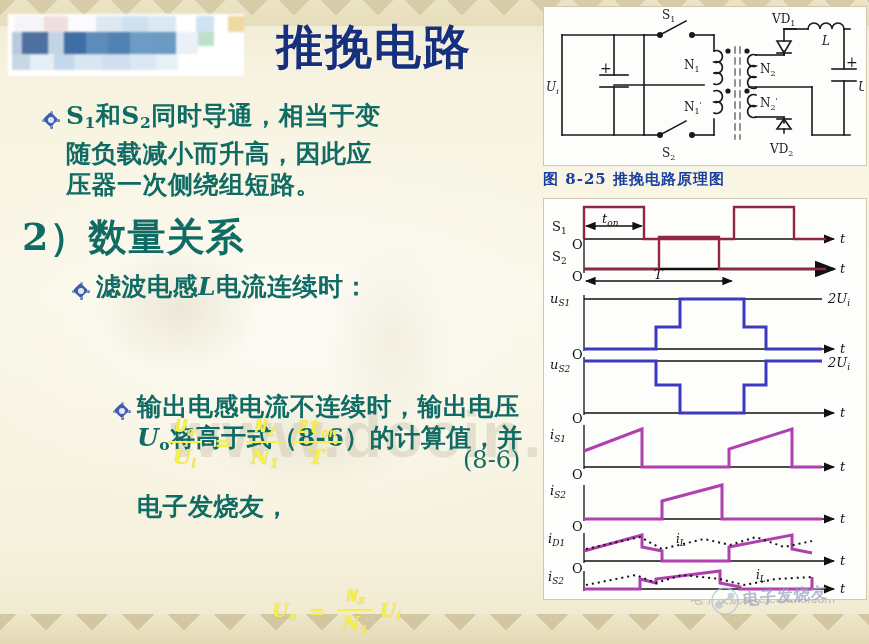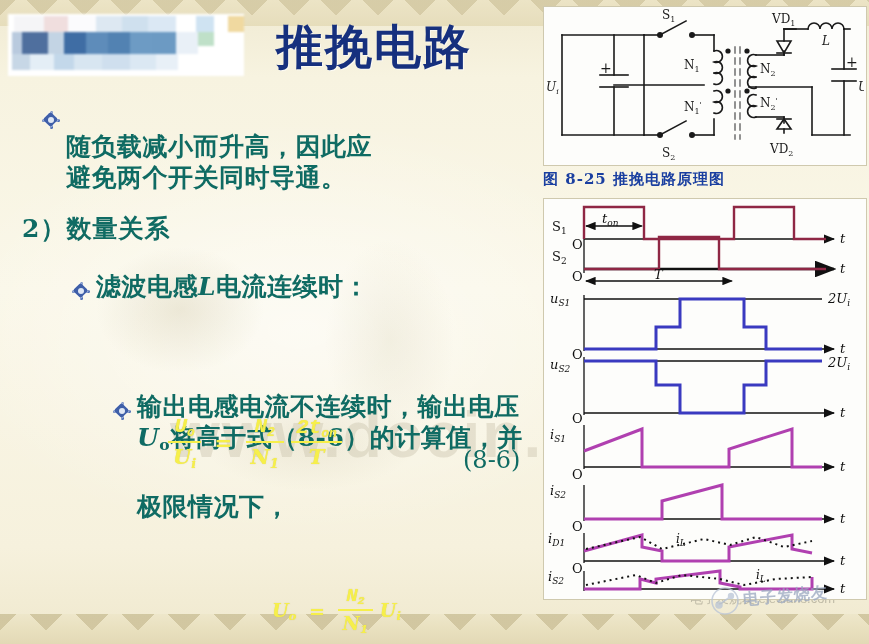--- a/index.html
+++ b/index.html
@@ -69,21 +69,21 @@
   .b-marker .cross-v{position:absolute;left:7.5px;top:0;width:3px;height:18px;background:#4a6bb5;border-radius:2px;}
   .b-marker .dot{position:absolute;left:6px;top:6px;width:6px;height:6px;background:#dfe7f5;border-radius:50%;}
   .para{
     color:#0f6b63;font-size:25px;line-height:31px;font-weight:700;
     font-family:"DejaVu Serif", serif;letter-spacing:.5px;
   }
   .p1{position:absolute;left:66px;top:12px;width:400px;}
   .p1 .b-marker{position:absolute;left:-24px;top:4px;}
   .head2{
     position:absolute;left:22px;top:124px;color:#0f6b63;
-    font-size:25px;font-weight:700;font-family:"DejaVu Serif", serif;letter-spacing:1px;
+    font-size:38px;font-weight:700;font-family:"DejaVu Serif", serif;letter-spacing:1px;
   }
   .p2{position:absolute;left:96px;top:183px;width:380px;}
   .p2 .b-marker{position:absolute;left:-24px;top:4px;}
   .p3{position:absolute;left:92px;top:303px;width:430px;margin-left:45px;}
   .p3 .b-marker{position:absolute;left:-24px;top:4px;}
   sub{font-size:.62em;vertical-align:-0.28em;}
   .ital{font-style:italic;}
   
   .eq{
     position:absolute;color:#f6ef4a;font-family:"DejaVu Serif", serif;
@@ -187,23 +187,23 @@
 
   <div class="content">
 
     <div class="para p1">
       <span class="b-marker">
         <span class="cross-h"></span>
           <span class="cross-v"></span>
         <span class="dia"></span>
           <span class="dot"></span>
       </span>
-      <br>
+      <span>S<sub>1</sub>和S<sub>2</sub>同时导通，相当于变</span><br>
       <span>随负载减小而升高，因此应</span><br>
-      <span>避免两个开关同时导通。</span>
+      <span>压器一次侧绕组短路。</span>
     </div>
 
     <div class="head2">2）数量关系</div>
 
     <div class="para p2">
       <span class="b-marker">
         <span class="cross-h"></span>
           <span class="cross-v"></span>
         <span class="dia"></span>
           <span class="dot"></span>
@@ -214,21 +214,21 @@
     <div class="para p3">
       <span class="b-marker">
         <span class="cross-h"></span>
           <span class="cross-v"></span>
         <span class="dia"></span>
           <span class="dot"></span>
       </span>
       <span>输出电感电流不连续时，输出电压</span><br>
       <span><span class="ital">U</span><sub>o</sub>将高于式（8-6）的计算值，并</span><br>
       <br>
-      <span>极限情况下，</span>
+      <span>电子发烧友，</span>
     </div>
 
     <div class="eq eq1">
       <span class="frac">
         <span class="num">U<sub>o</sub></span>
         <span class="bar"></span>
         <span class="den">U<sub>i</sub></span>
       </span>
       <span style="display:inline-block;vertical-align:middle;padding:0 6px;">=</span>
       <span class="frac">

